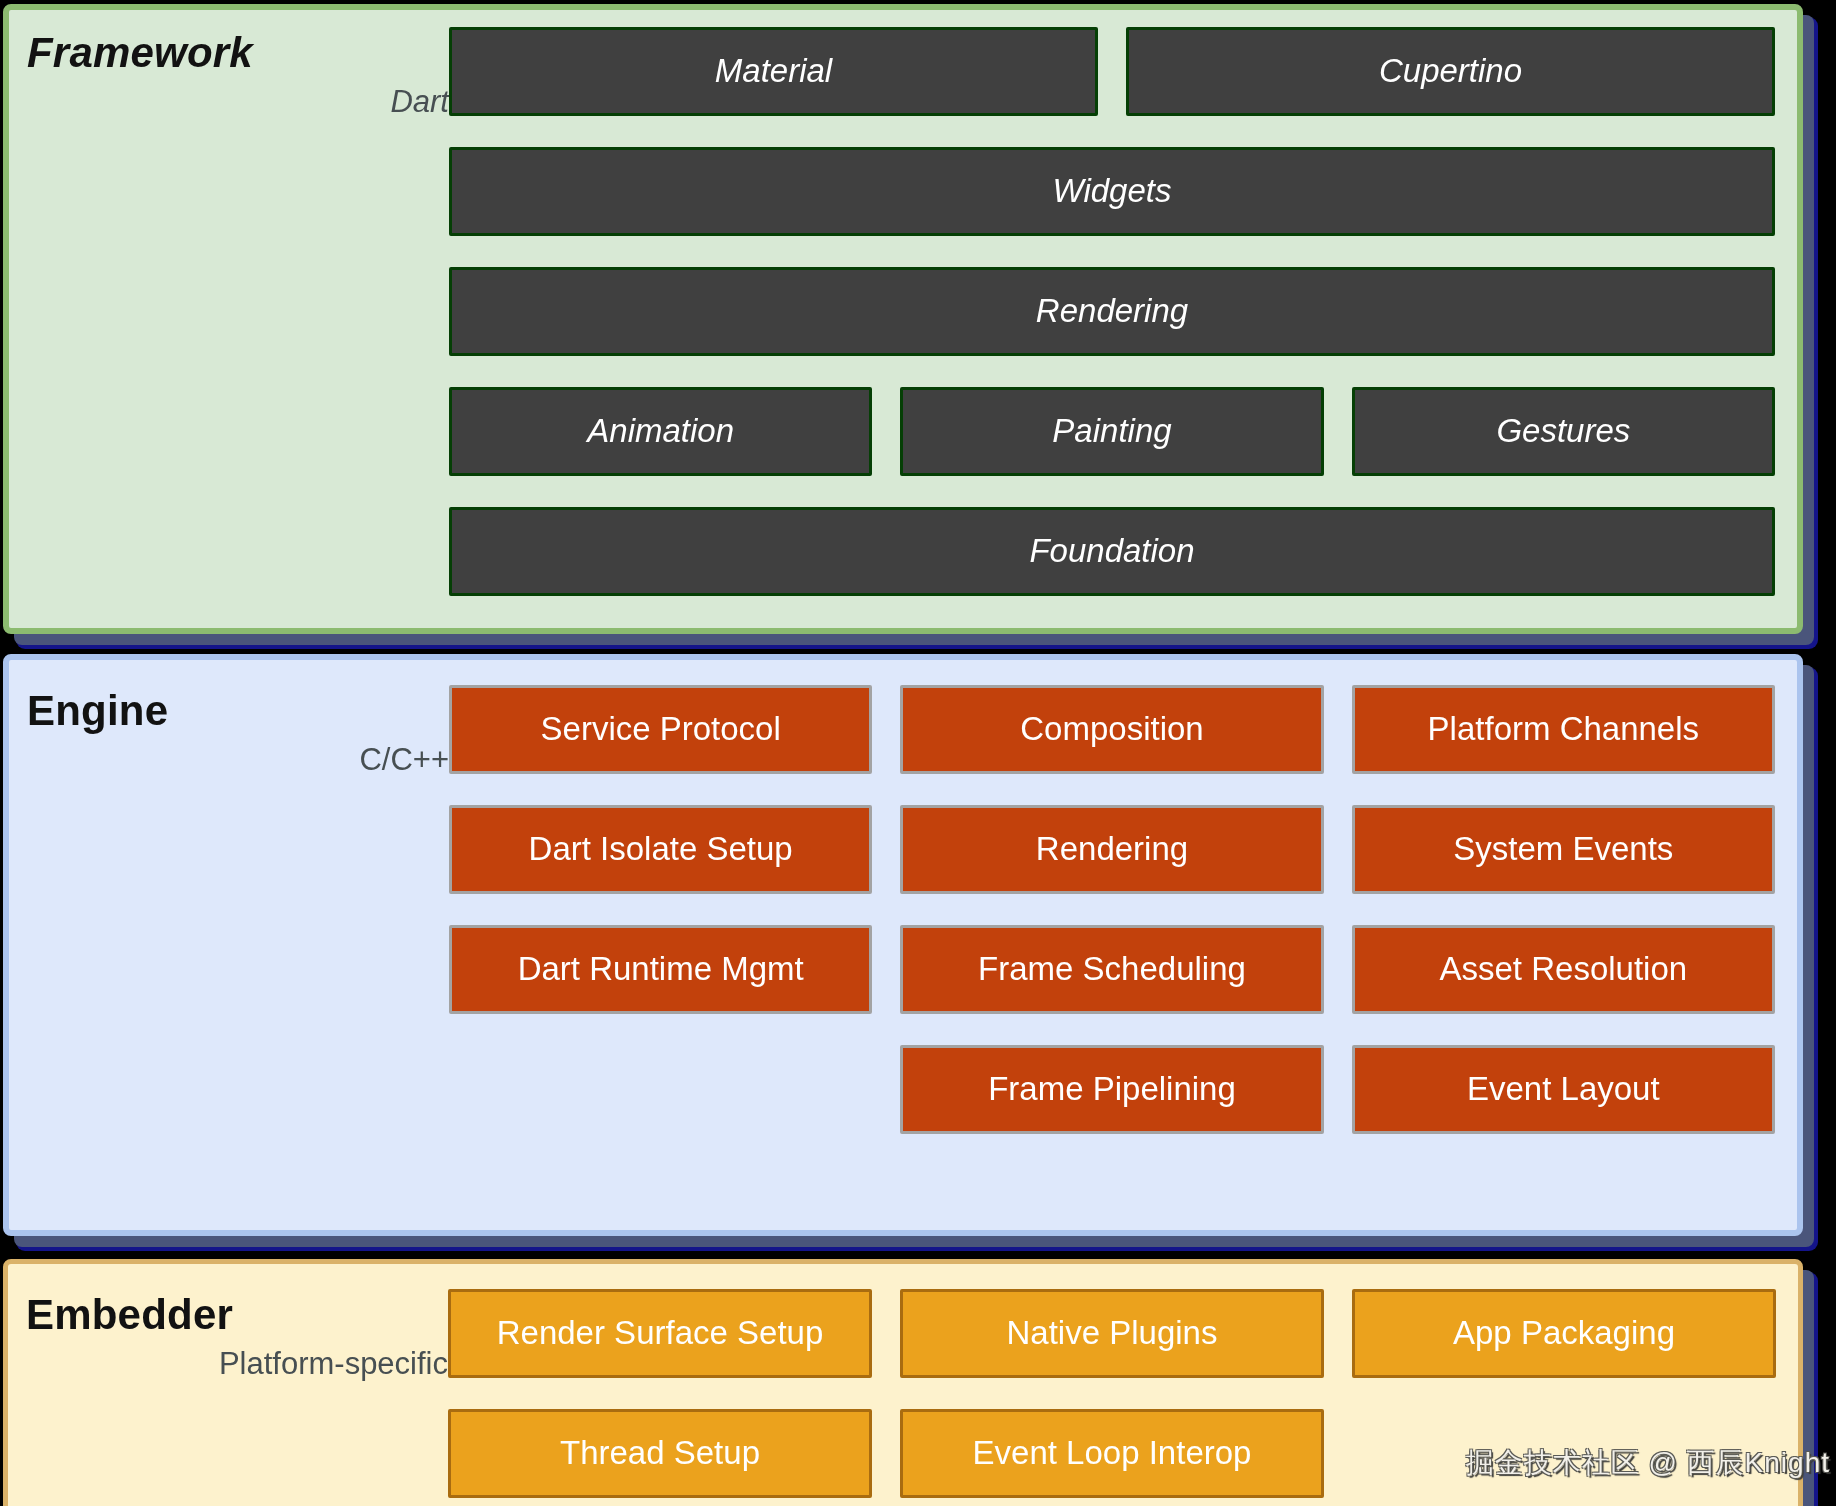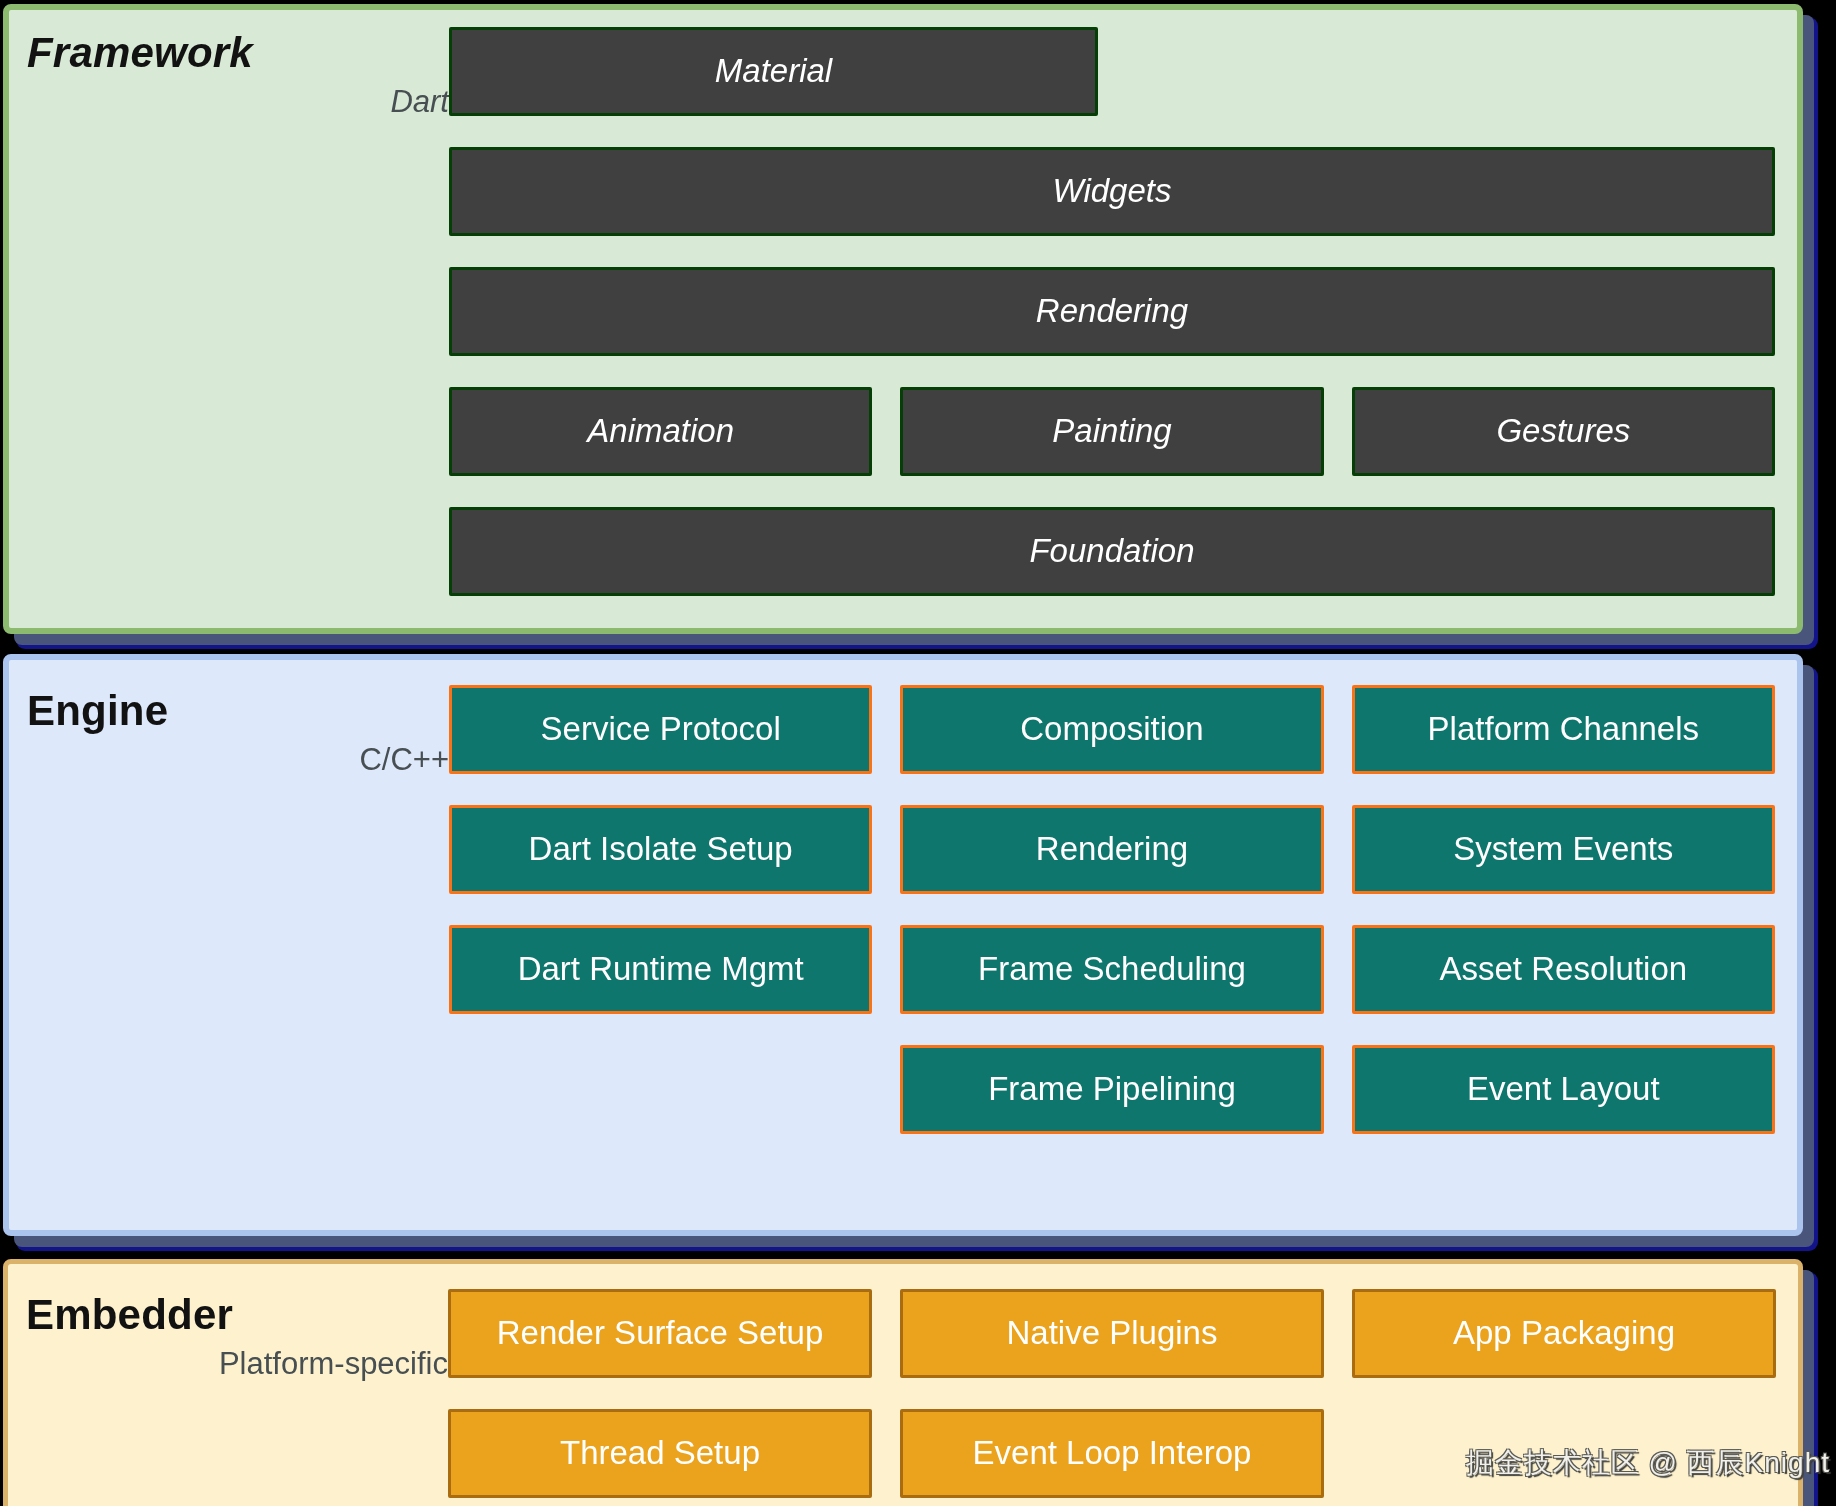--- a/index.html
+++ b/index.html
@@ -89,22 +89,22 @@
     line-height: 1.1;
   }
   .span2 { grid-column: span 2; }
   .span3 { grid-column: span 3; }
   .span6 { grid-column: span 6; }
   .green {
     background: #404040;
     border: 3px solid #053f05;
   }
   .blue {
-    background: #0f766e;
-    border: 3px solid #f97316;
+    background: #c2410c;
+    border: 3px solid #a3a3a3;
   }
   .orange {
     background: #eba21d;
     border: 3px solid #a96c10;
   }
   .spacer {
     background: transparent;
     border: none;
   }
   .watermark {
@@ -127,20 +127,21 @@
 
 <div class="stage">
 
   <section class="panel panel-framework">
     <div class="label-col">
       <div class="layer-title">Framework</div>
       <div class="layer-subtitle">Dart</div>
     </div>
     <div class="grid">
       <div class="box green span3">Material</div>
+      <div class="box green span3">Cupertino</div>
       <div class="box green span6">Widgets</div>
       <div class="box green span6">Rendering</div>
       <div class="box green span2">Animation</div>
       <div class="box green span2">Painting</div>
       <div class="box green span2">Gestures</div>
       <div class="box green span6">Foundation</div>
     </div>
   </section>
 
   <section class="panel panel-engine">

